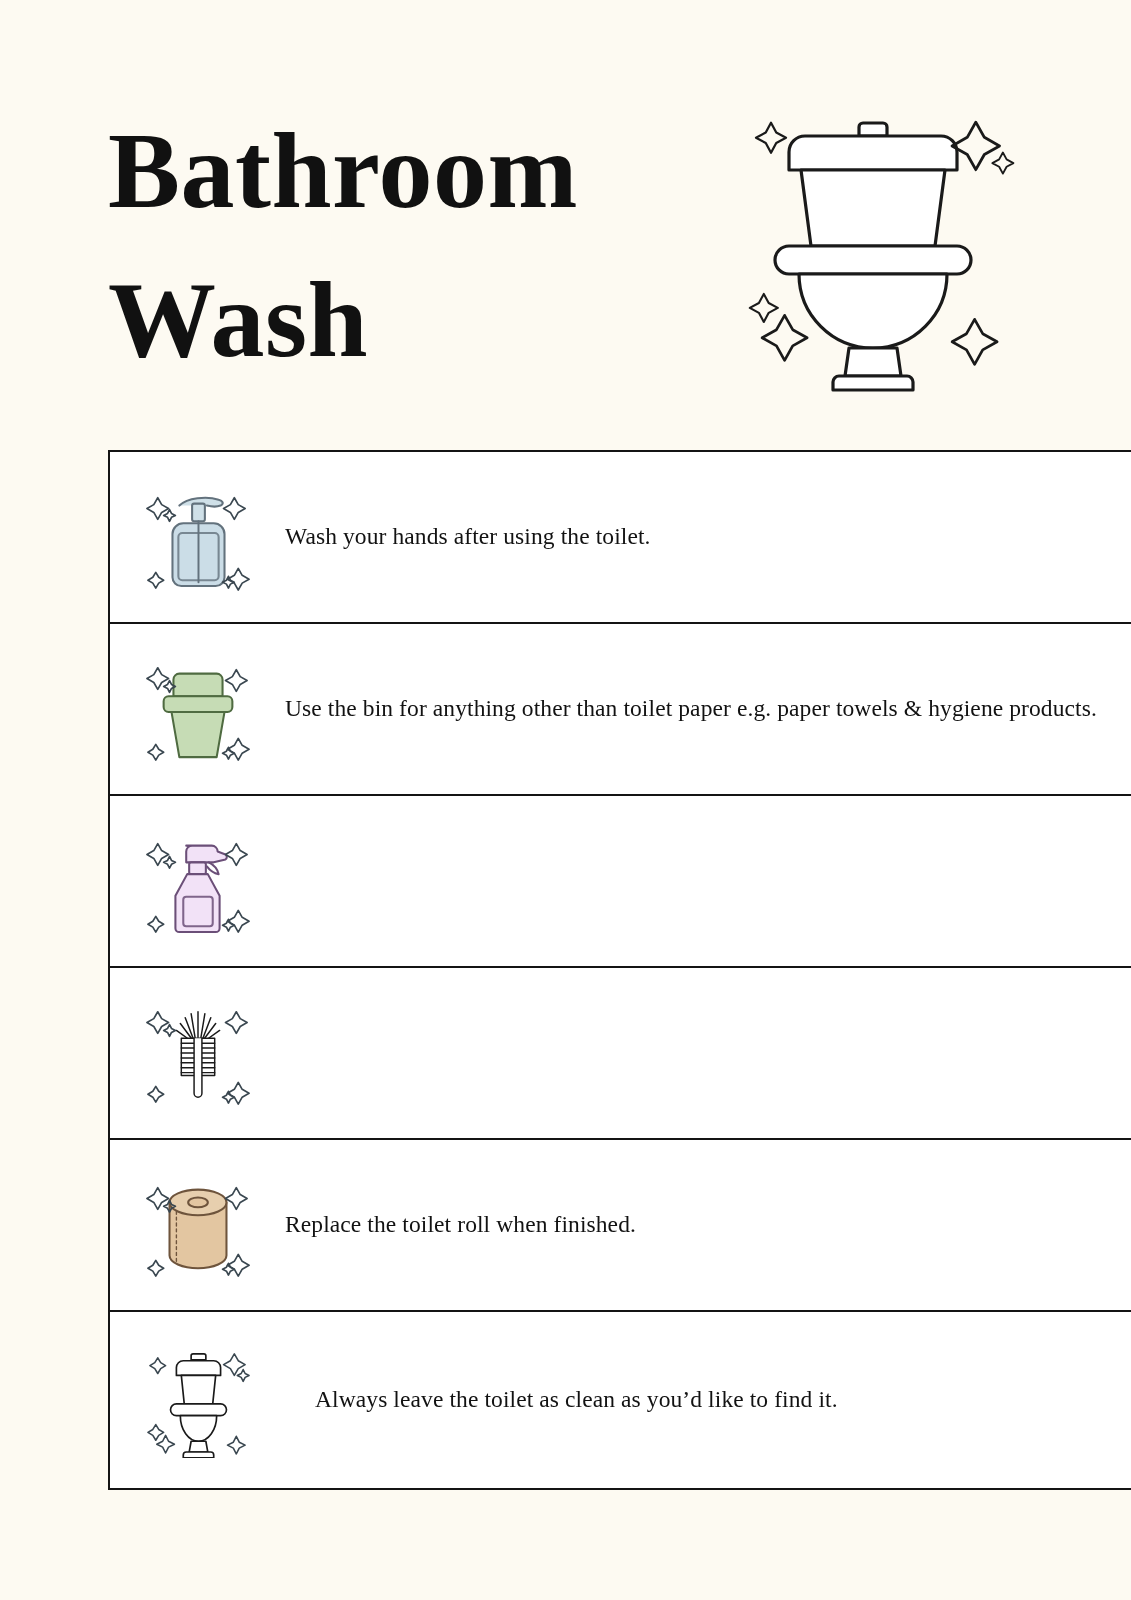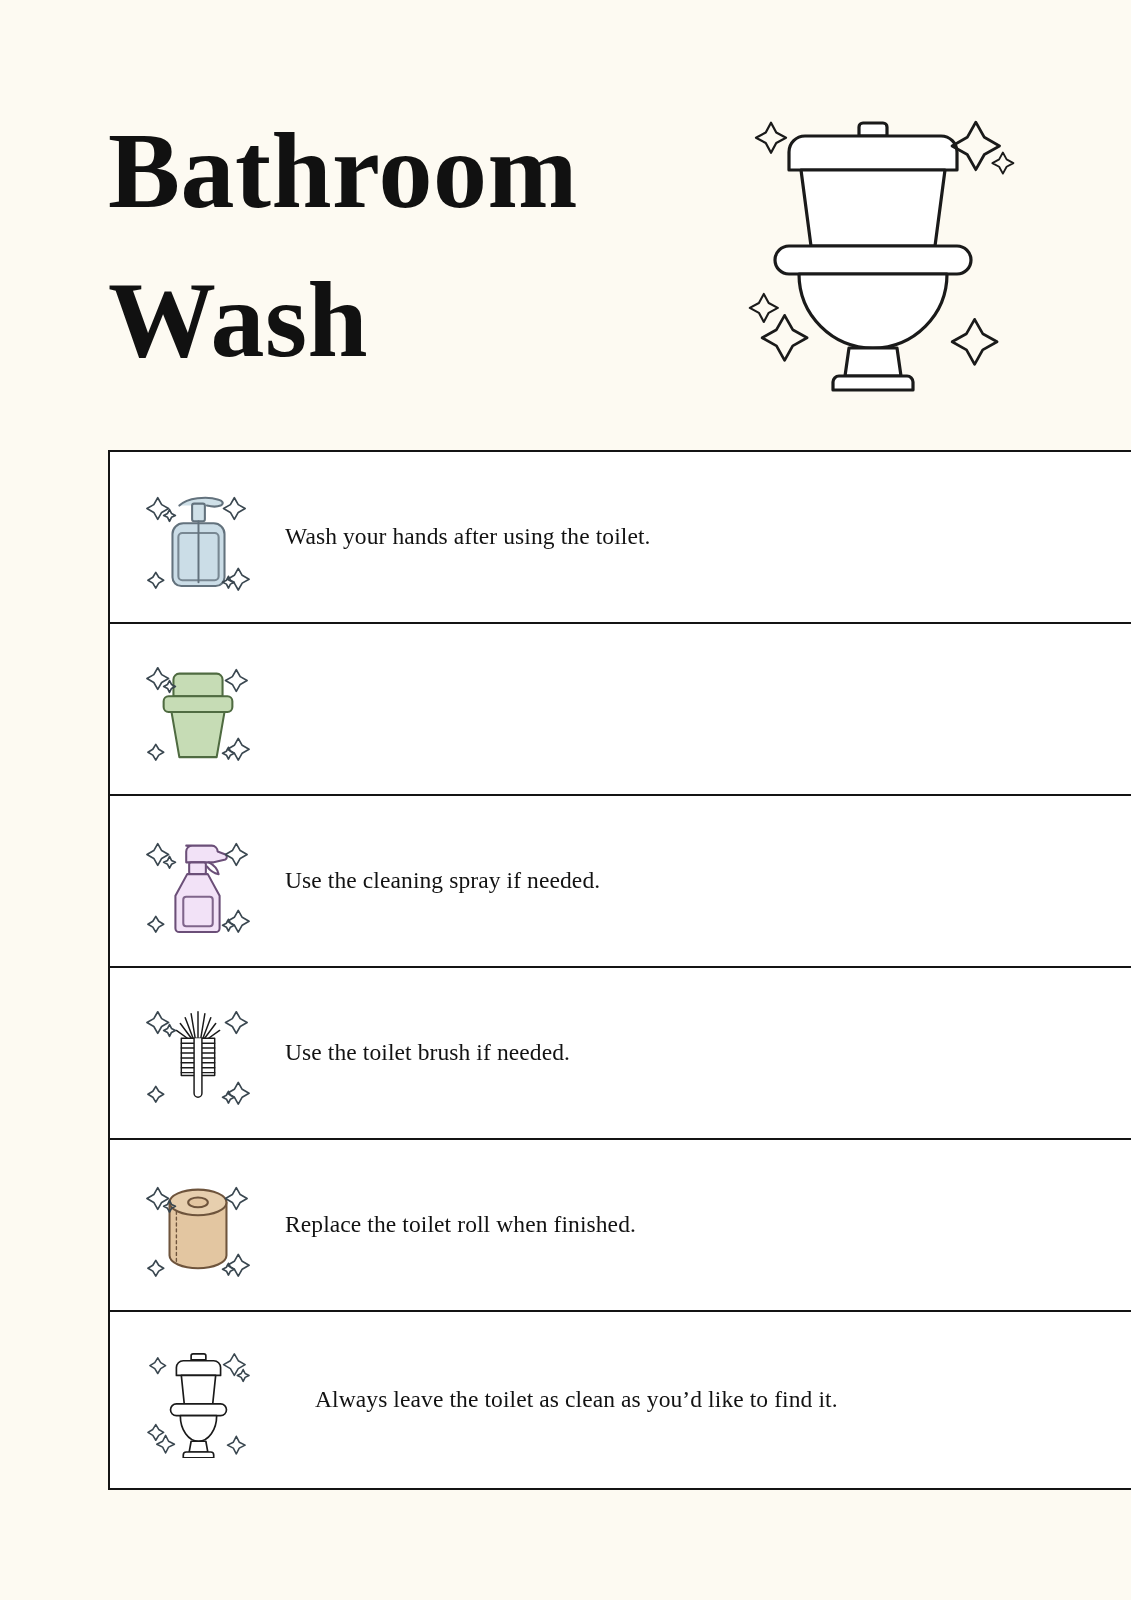--- a/index.html
+++ b/index.html
@@ -171,20 +171,21 @@
           <g fill="none" stroke="#3a4750" stroke-width="1.7" stroke-linejoin="round">
             <path d="M14 14 l4 7 l7 4 l-7 4 l-4 7 l-4 -7 l-7 -4 l7 -4z"></path>
             <path d="M26 27 l2 4 l4 2 l-4 2 l-2 4 l-2 -4 l-4 -2 l4 -2z"></path>
             <path d="M94 16 l4 7 l7 4 l-7 4 l-4 7 l-4 -7 l-7 -4 l7 -4z"></path>
             <path d="M12 92 l3 5 l5 3 l-5 3 l-3 5 l-3 -5 l-5 -3 l5 -3z"></path>
             <path d="M96 86 l4 7 l7 4 l-7 4 l-4 7 l-4 -7 l-7 -4 l7 -4z"></path>
             <path d="M86 95 l2 4 l4 2 l-4 2 l-2 4 l-2 -4 l-4 -2 l4 -2z"></path>
           </g>
         </svg>
       </span>
+      <span class="rule-text">Use the bin for anything other than toilet paper e.g. paper towels &amp; hygiene products.</span>
     </div>
 
     <div class="rule-row">
       <span class="rule-icon">
         <svg viewBox="0 0 110 112" width="108" height="110" aria-hidden="true">
           <g fill="#f2e2f7" stroke="#6b4f78" stroke-width="2.1" stroke-linejoin="round" stroke-linecap="round">
             <path d="M43 20 h26 a6 6 0 0 1 6 6 l8 3 a3 3 0 0 1 0 5 l-12 3 h-28 v-11 a6 6 0 0 1 6 -6z"></path>
             <path d="M66 37 c6 3 9 7 10 12 c-5 -1 -9 -4 -12 -8" fill="none"></path>
             <rect x="46" y="37" width="17" height="12" rx="2"></rect>
             <path d="M44 49 h21 l12 22 v33 a4 4 0 0 1 -4 4 h-37 a4 4 0 0 1 -4 -4 v-33z"></path>
@@ -193,21 +194,20 @@
           <g fill="none" stroke="#3a4750" stroke-width="1.7" stroke-linejoin="round">
             <path d="M14 18 l4 7 l7 4 l-7 4 l-4 7 l-4 -7 l-7 -4 l7 -4z"></path>
             <path d="M26 31 l2 4 l4 2 l-4 2 l-2 4 l-2 -4 l-4 -2 l4 -2z"></path>
             <path d="M94 18 l4 7 l7 4 l-7 4 l-4 7 l-4 -7 l-7 -4 l7 -4z"></path>
             <path d="M12 92 l3 5 l5 3 l-5 3 l-3 5 l-3 -5 l-5 -3 l5 -3z"></path>
             <path d="M96 86 l4 7 l7 4 l-7 4 l-4 7 l-4 -7 l-7 -4 l7 -4z"></path>
             <path d="M86 95 l2 4 l4 2 l-4 2 l-2 4 l-2 -4 l-4 -2 l4 -2z"></path>
           </g>
         </svg>
       </span>
-      <span class="rule-text">Use the cleaning spray if needed.</span>
     </div>
 
     <div class="rule-row">
       <span class="rule-icon">
         <svg viewBox="0 0 110 112" width="108" height="110" aria-hidden="true">
           <g fill="none" stroke="#1a1a1a" stroke-width="1.5" stroke-linecap="round" stroke-linejoin="round">
 
             <path d="M55 14 v26 M48 16 l4 24 M42 20 l8 21 M37 26 l12 16 M62 16 l-4 24 M68 20 l-8 21 M73 26 l-12 16 M33 33 l14 10 M77 33 l-14 10"></path>
 
             <rect x="38" y="41" width="34" height="38" fill="#fff"></rect>
@@ -218,21 +218,20 @@
           <g fill="none" stroke="#3a4750" stroke-width="1.7" stroke-linejoin="round">
             <path d="M14 14 l4 7 l7 4 l-7 4 l-4 7 l-4 -7 l-7 -4 l7 -4z"></path>
             <path d="M26 27 l2 4 l4 2 l-4 2 l-2 4 l-2 -4 l-4 -2 l4 -2z"></path>
             <path d="M94 14 l4 7 l7 4 l-7 4 l-4 7 l-4 -7 l-7 -4 l7 -4z"></path>
             <path d="M12 90 l3 5 l5 3 l-5 3 l-3 5 l-3 -5 l-5 -3 l5 -3z"></path>
             <path d="M96 86 l4 7 l7 4 l-7 4 l-4 7 l-4 -7 l-7 -4 l7 -4z"></path>
             <path d="M86 95 l2 4 l4 2 l-4 2 l-2 4 l-2 -4 l-4 -2 l4 -2z"></path>
           </g>
         </svg>
       </span>
-      <span class="rule-text">Use the toilet brush if needed.</span>
     </div>
 
     <div class="rule-row">
       <span class="rule-icon">
         <svg viewBox="0 0 110 112" width="108" height="110" aria-hidden="true">
           <g stroke="#6e543c" stroke-width="2.1" stroke-linejoin="round" stroke-linecap="round">
             <path d="M26 33 v54 a29 13 0 0 0 58 0 v-54z" fill="#e3c6a1"></path>
             <ellipse cx="55" cy="33" rx="29" ry="13" fill="#e7cfae"></ellipse>
             <ellipse cx="55" cy="33" rx="10" ry="5" fill="#e3c6a1"></ellipse>
             <path d="M33 42 v52" stroke-dasharray="3 3" stroke-width="1.4" fill="none"></path>

